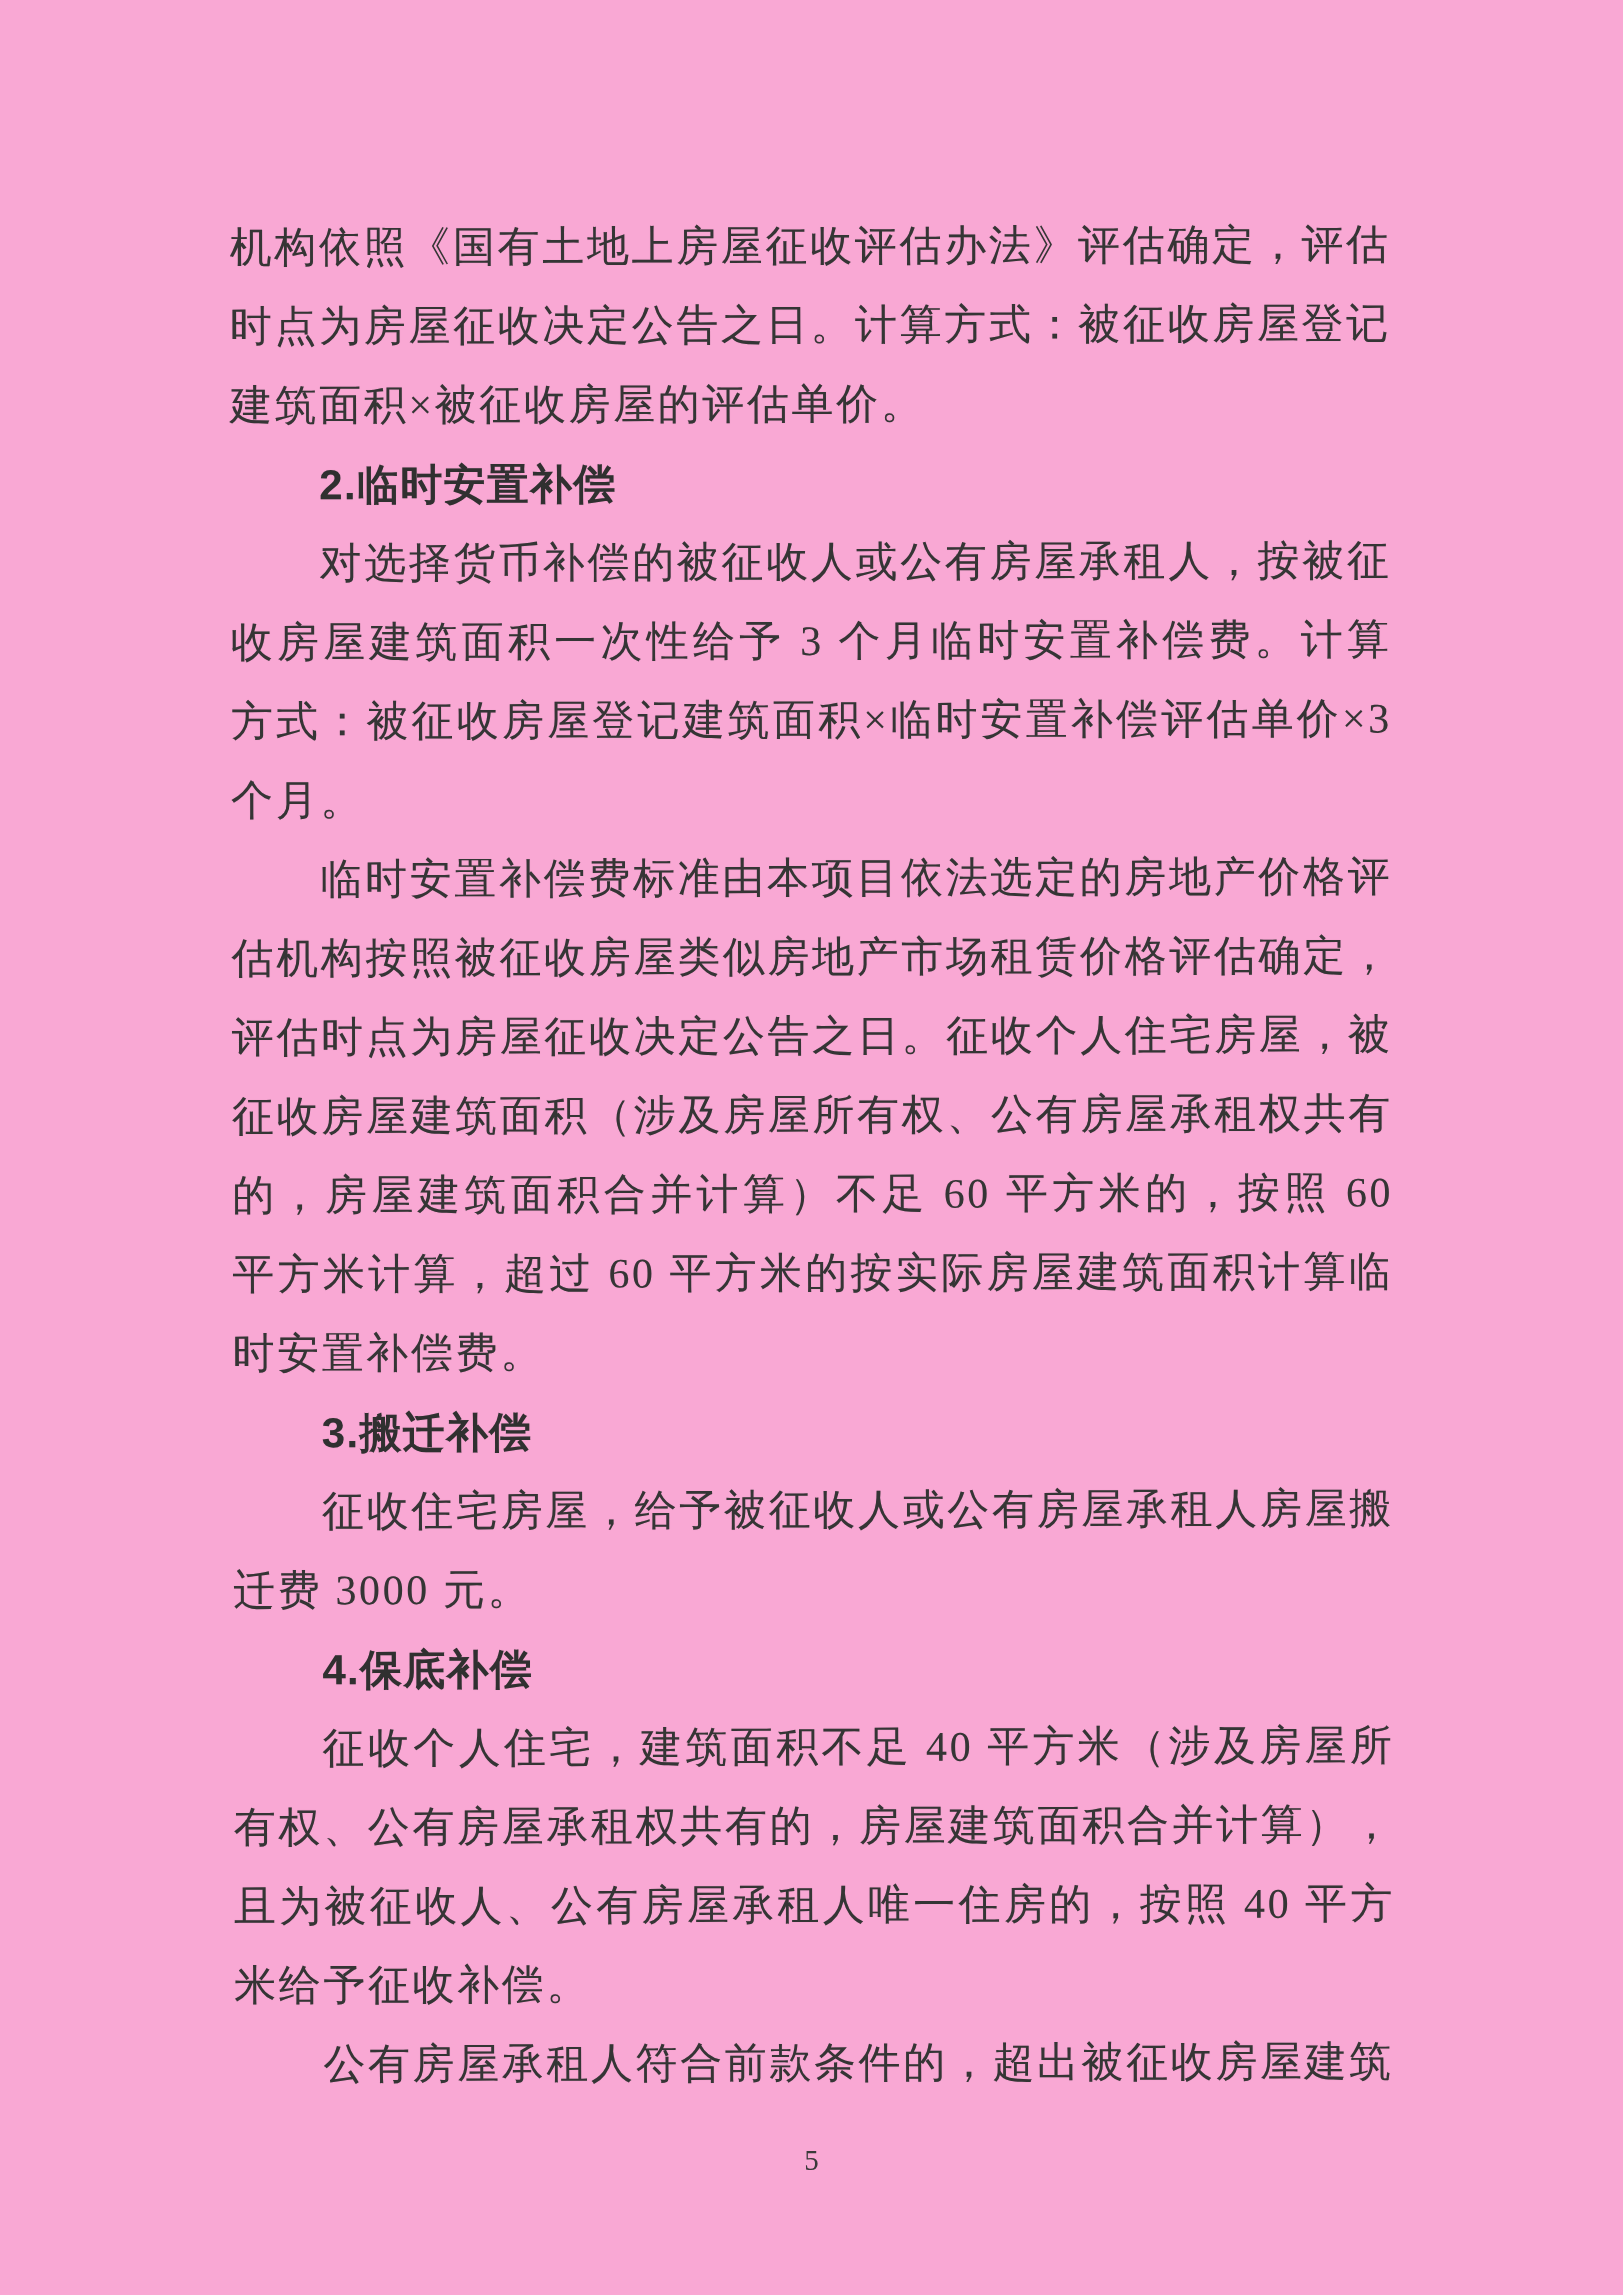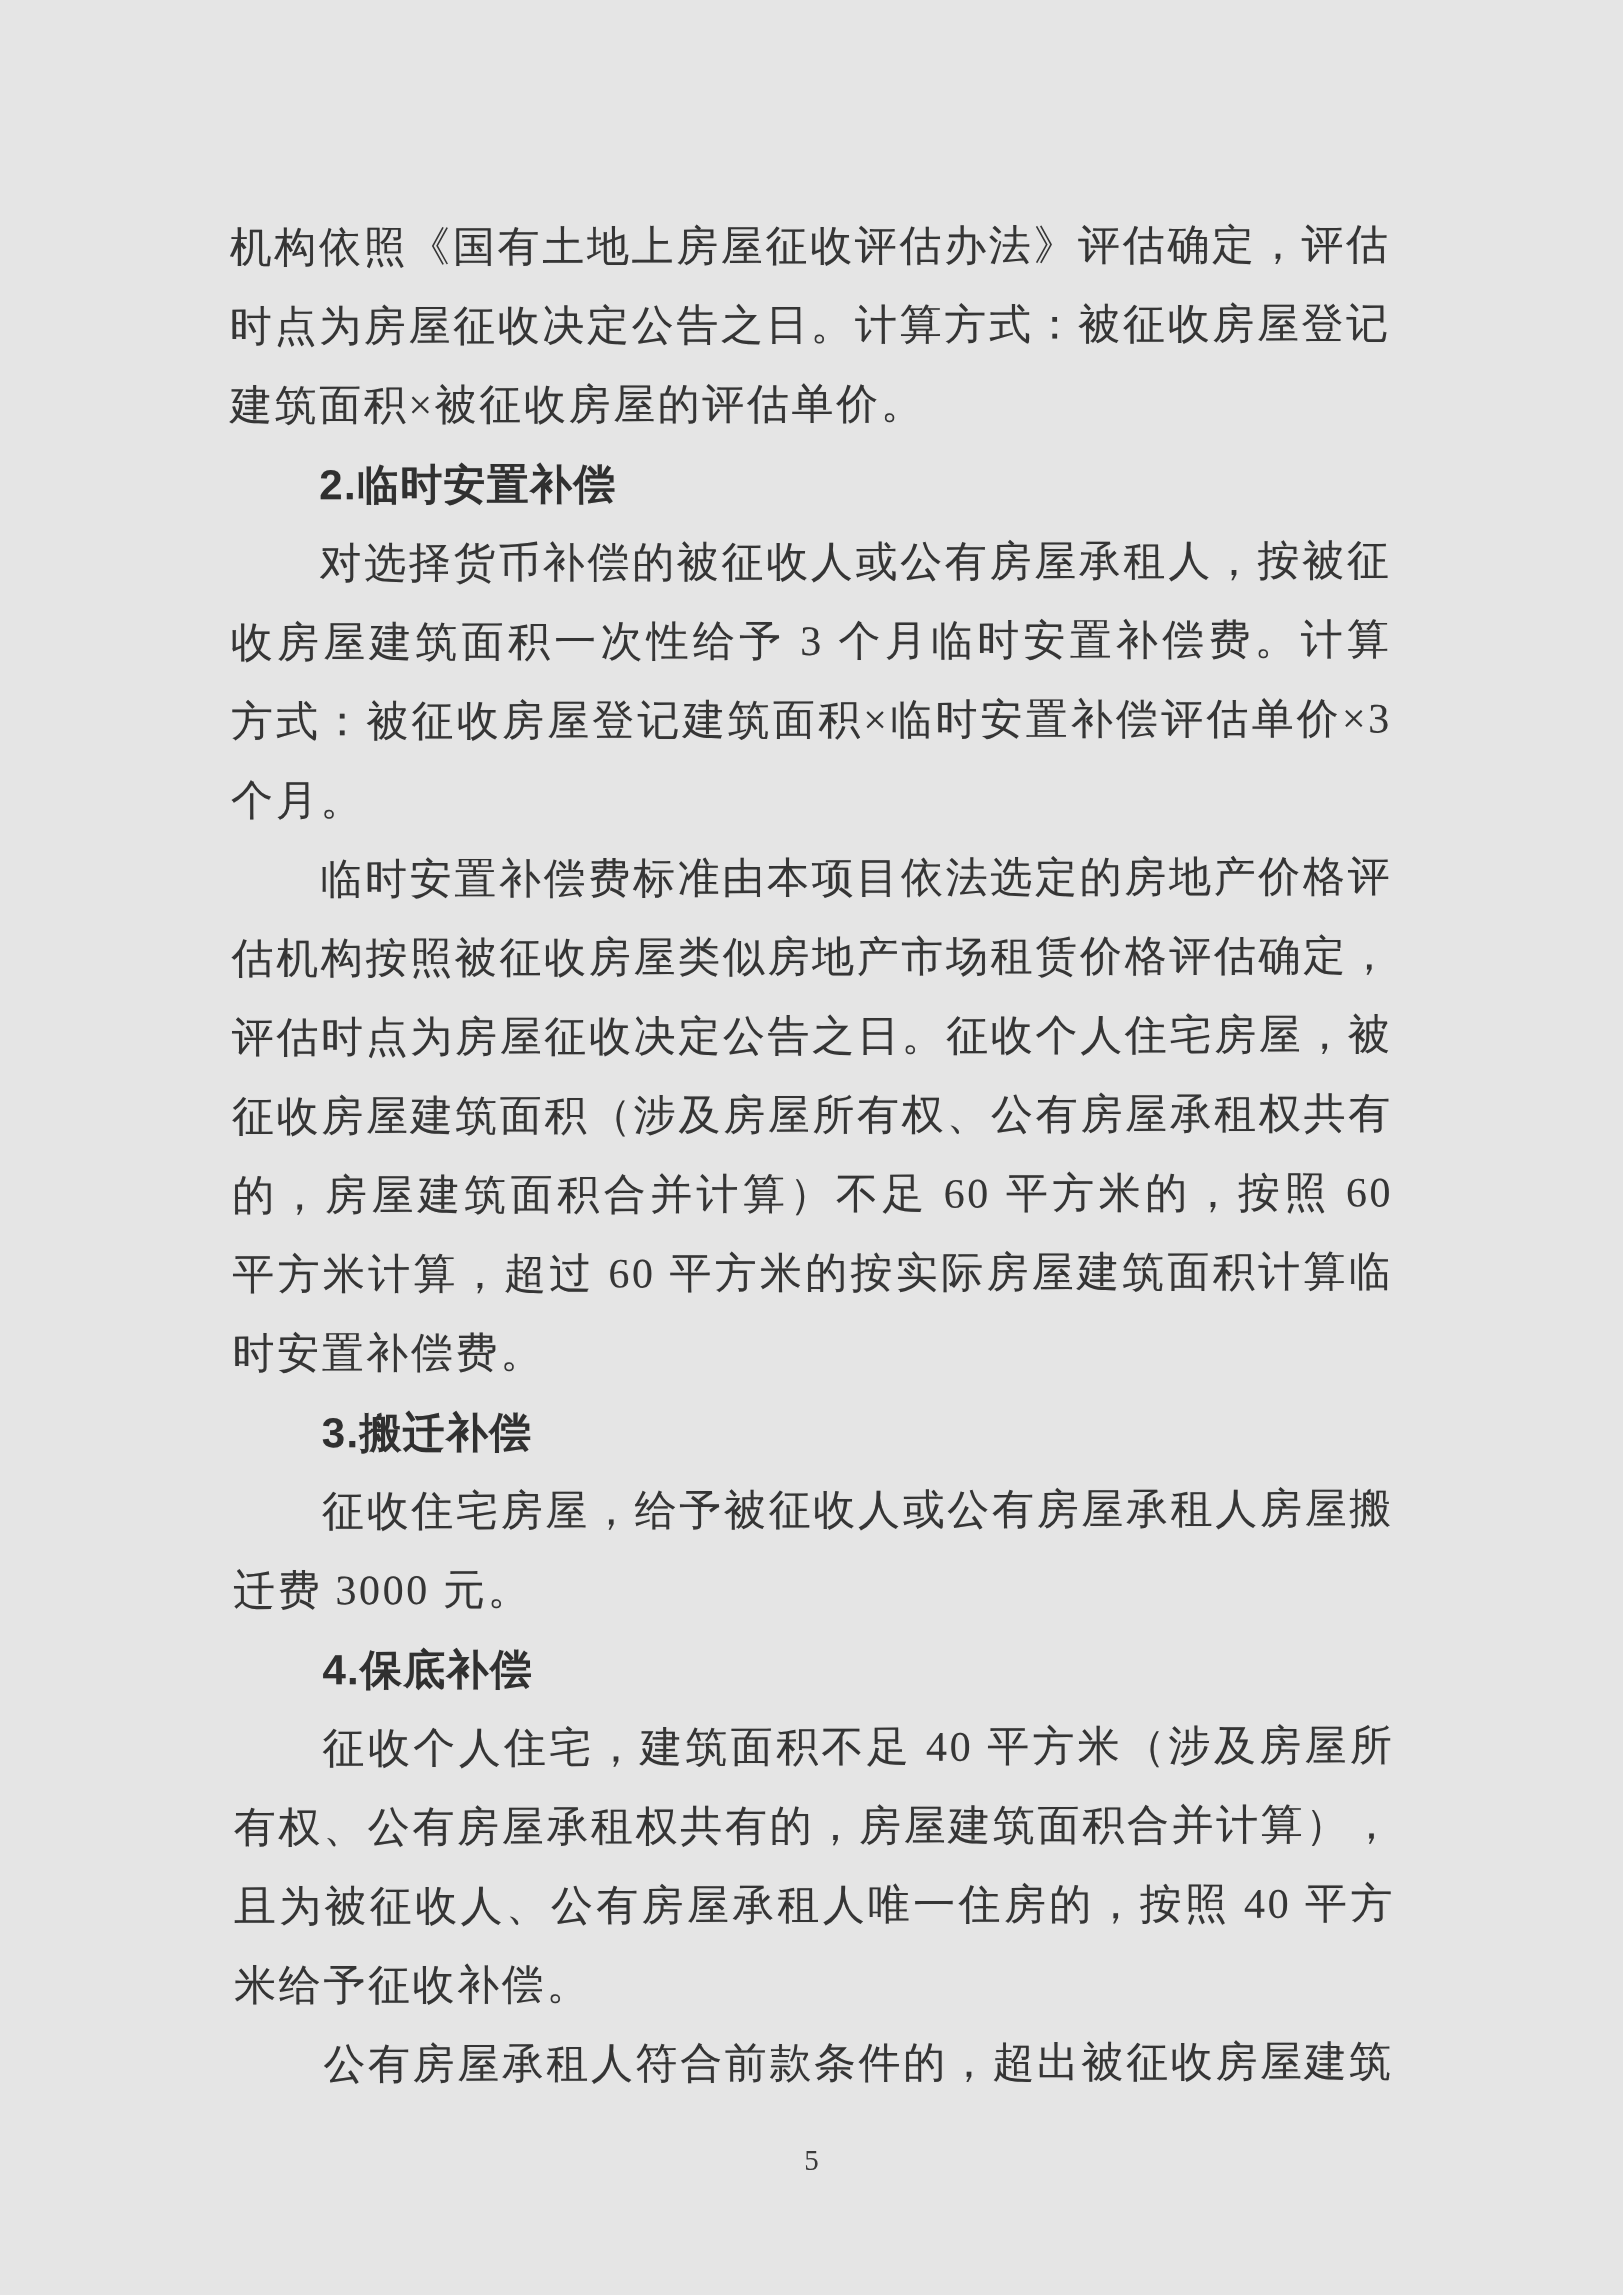--- a/index.html
+++ b/index.html
@@ -4,21 +4,21 @@
 <style>
   html, body {
     margin: 0;
     padding: 0;
     background: #ffffff;
   }
   .page {
     position: relative;
     width: 1623px;
     height: 2295px;
-    background: #e5e5e5;
+    background: #f9a8d4;
     overflow: hidden;
     box-sizing: border-box;
   }
   .body-text {
     position: absolute;
     left: 232px;
     top: 207px;
     width: 1161px;
     font-family: "Liberation Serif", serif;
     font-size: 42px;

